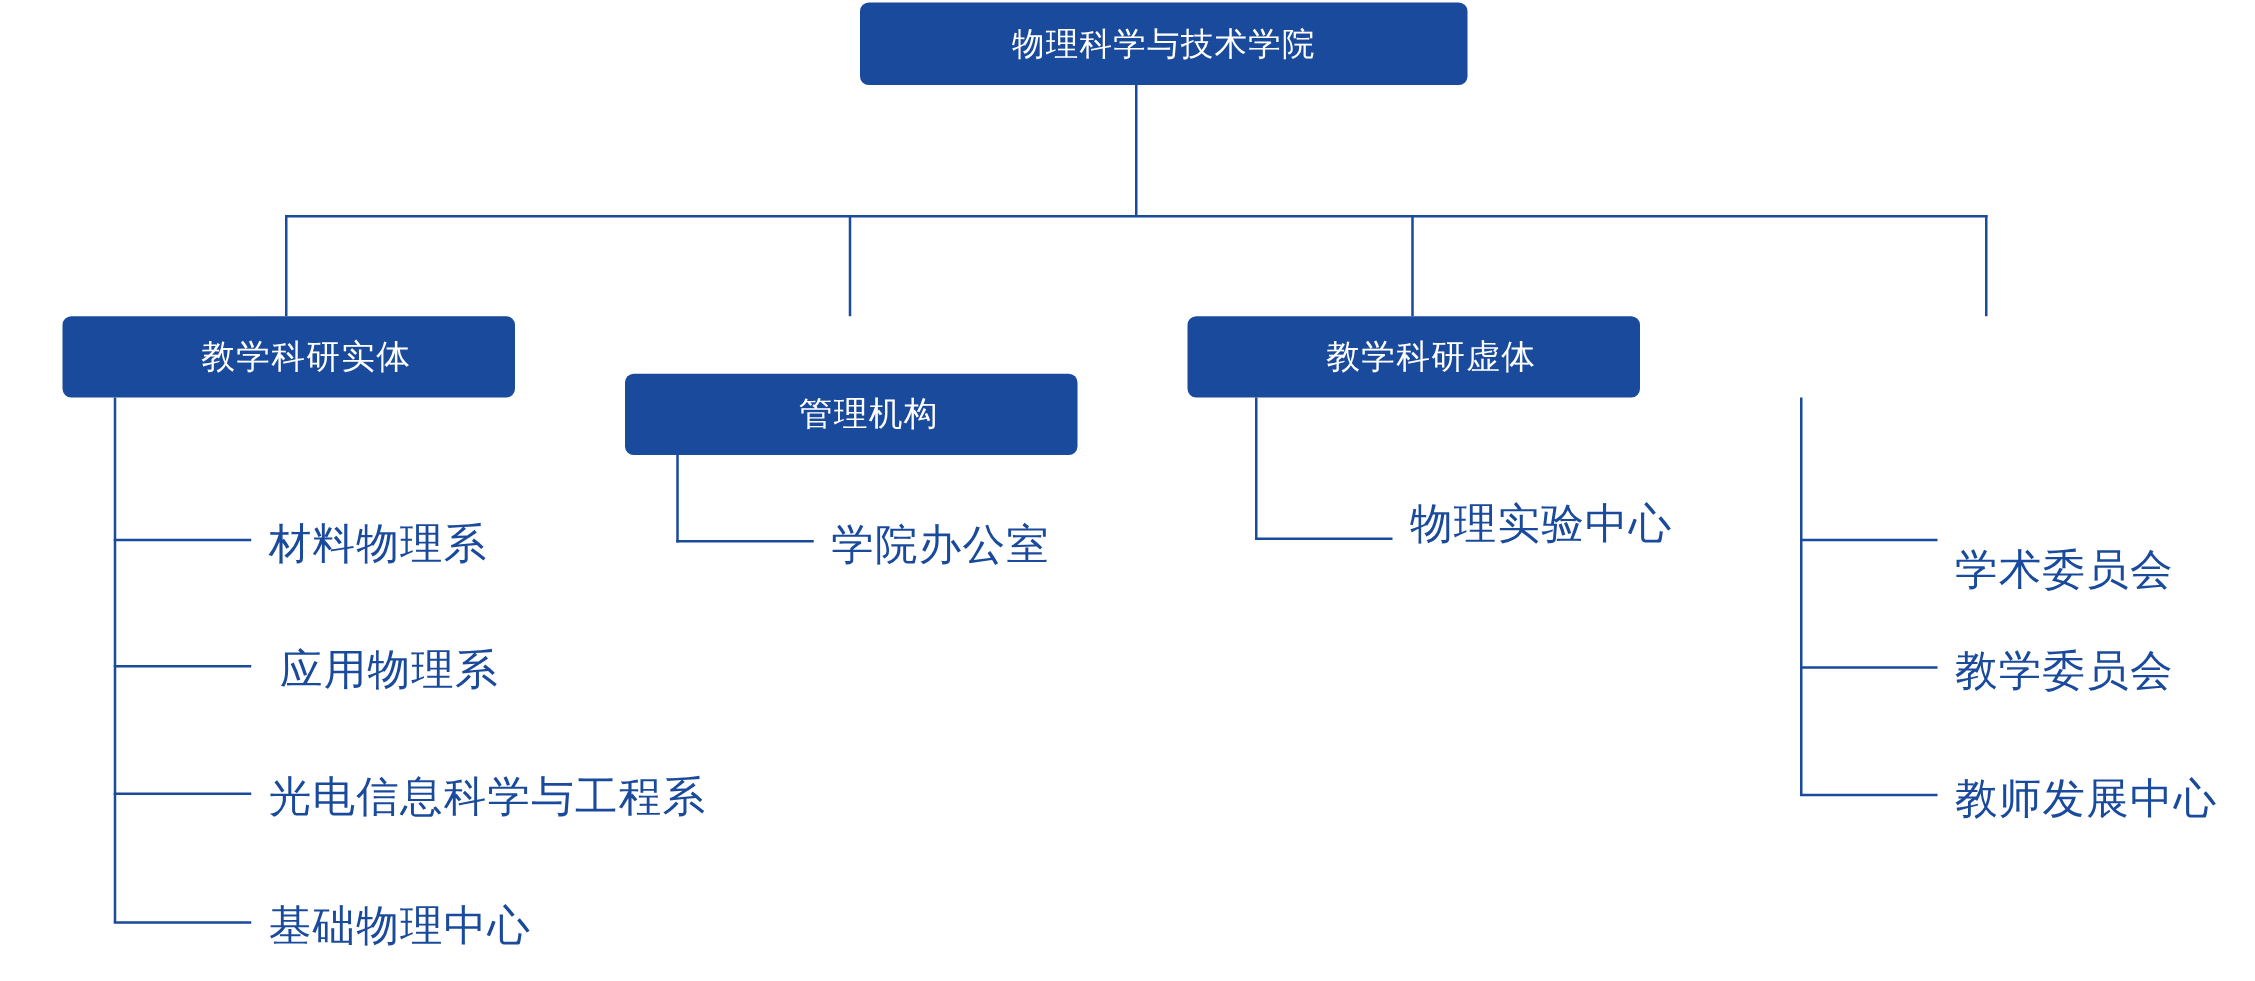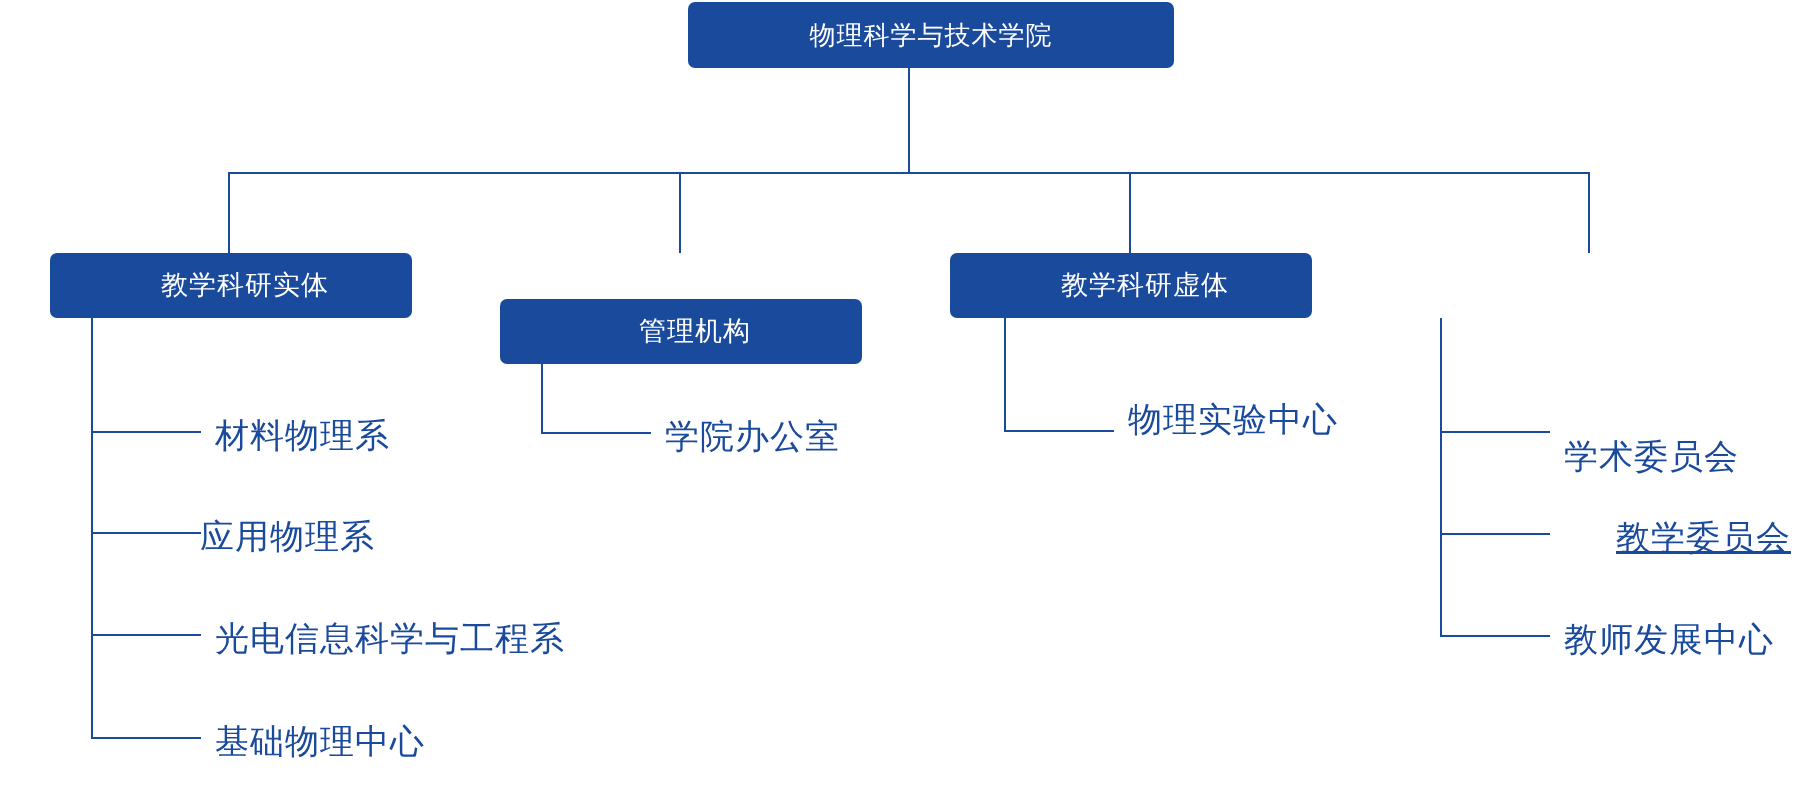--- a/index.html
+++ b/index.html
@@ -123,21 +123,21 @@
   <div class="node-box level2 lvl2-0">教学科研实体</div>
   <div class="node-box level2 lvl2-1">管理机构</div>
   <div class="node-box level2 lvl2-2">教学科研虚体</div>
 
   <div class="spine" style="left:91px; top:318px; height:420px;"></div>
 
   <div class="stub" style="left:91px; top:431px; width:110px;"></div>
   <div class="leaf-label" style="left:215px; top:418px;">材料物理系</div>
 
   <div class="stub" style="left:91px; top:532px; width:110px;"></div>
-  <div class="leaf-label" style="left:200px; top:519px;">应用物理系</div>
+  <div class="leaf-label" style="left:224px; top:519px;">应用物理系</div>
 
   <div class="stub" style="left:91px; top:634px; width:110px;"></div>
   <div class="leaf-label" style="left:215px; top:621px;">光电信息科学与工程系</div>
 
   <div class="stub" style="left:91px; top:737px; width:110px;"></div>
   <div class="leaf-label" style="left:215px; top:724px;">基础物理中心</div>
 
   <div class="spine" style="left:541px; top:318px; height:116px;"></div>
   <div class="stub" style="left:541px; top:432px; width:110px;"></div>
   <div class="leaf-label" style="left:665px; top:419px;">学院办公室</div>
@@ -145,18 +145,18 @@
   <div class="spine" style="left:1004px; top:318px; height:114px;"></div>
   <div class="stub" style="left:1004px; top:430px; width:110px;"></div>
   <div class="leaf-label" style="left:1128px; top:402px;">物理实验中心</div>
 
   <div class="spine" style="left:1440px; top:318px; height:318px;"></div>
 
   <div class="stub" style="left:1440px; top:431px; width:110px;"></div>
   <div class="leaf-label" style="left:1564px; top:440px;font-family:Liberation Serif, serif;">学术委员会</div>
 
   <div class="stub" style="left:1440px; top:533px; width:110px;"></div>
-  <div class="leaf-label" style="left:1616px; top:520px;text-decoration:underline;">教学委员会</div>
+  <div class="leaf-label" style="left:1564px; top:520px;">教学委员会</div>
 
   <div class="stub" style="left:1440px; top:635px; width:110px;"></div>
   <div class="leaf-label" style="left:1564px; top:622px;">教师发展中心</div>
 
 </div>
 
 </body></html>

